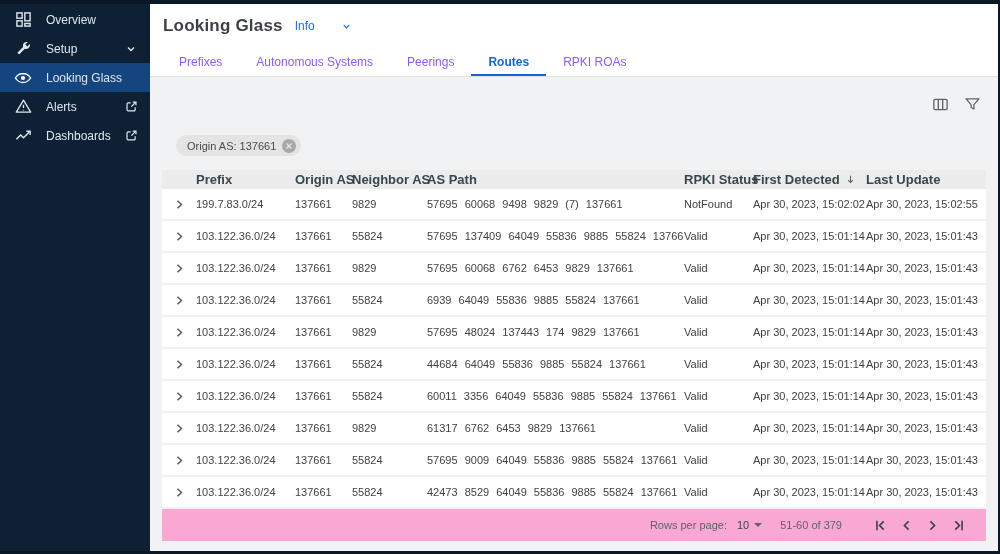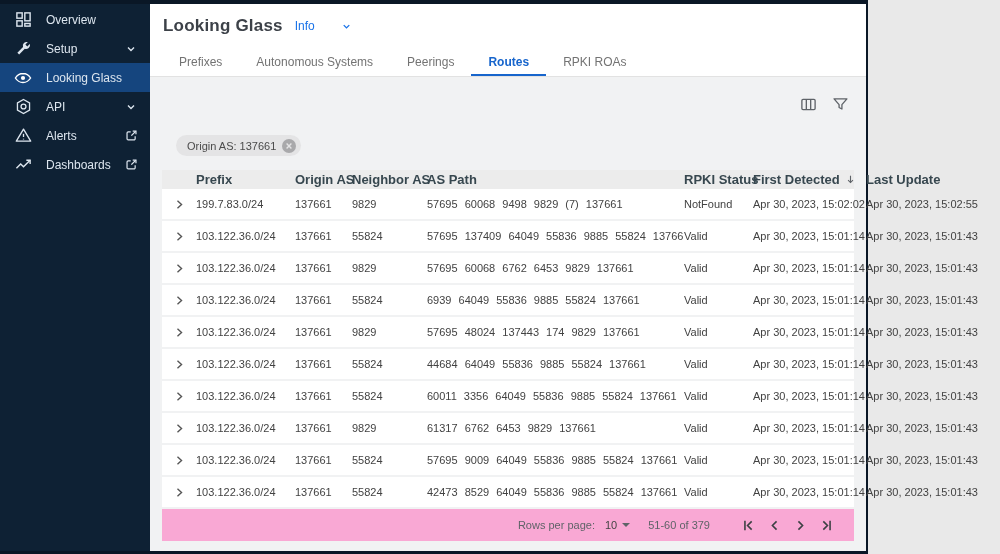--- a/index.html
+++ b/index.html
@@ -1,20 +1,20 @@
 <!DOCTYPE html>
 <html><head>
 <meta charset="utf-8">
 <style>
   * { margin: 0; padding: 0; box-sizing: border-box; }
   html,body { width: 1000px; height: 554px; }
   body { font-family: "Liberation Sans", sans-serif; background: #e9e9e9; }
 
   .window {
-    position: relative; width: 868px; height: 554px;
+    position: relative; width: 1000px; height: 554px;
     background: #0a1726;
     padding: 4px 2px 3px 0;
     display: flex;
   }
 
   
   .sidebar { width: 150px; background: #0e2134; flex: 0 0 150px; padding-top: 1px; }
   .side-item {
     height: 29px; display: flex; align-items: center;
     padding: 0 12px 0 14px; cursor: pointer;
@@ -29,21 +29,21 @@
   .main { flex: 1; display: flex; flex-direction: column; background: #f1f2f3; min-width: 0; }
   .page-header {
     background: #fff; height: 44px; display: flex; align-items: center; padding-left: 13px;
   }
   .page-title { font-size: 17px; font-weight: 700; color: #3c4148; letter-spacing: .2px; }
   .info-link { margin-left: 12px; font-size: 12px; color: #1a73e8; display: inline-flex; align-items: center; cursor: pointer; gap: 24px; }
   .info-link svg { margin-left: 2px; }
 
   .tabs { background: #fff; height: 29px; display: flex; align-items: stretch; padding-left: 12px; border-bottom: 1px solid #e2e2e2; }
   .tab {
-    font-size: 12px; color: #737373; padding: 0 17px; display: flex; align-items: center;
+    font-size: 12px; color: #8b5cf6; padding: 0 17px; display: flex; align-items: center;
     cursor: pointer; position: relative; white-space: nowrap;
   }
   .tab.active { color: #1765cc; font-weight: 700; }
   .tab.active::after { content: ""; position: absolute; left: 0; right: 0; bottom: 0; height: 2px; background: #1765cc; }
 
   .content { flex: 1; display: flex; flex-direction: column; }
 
   .toolbar { display: flex; justify-content: flex-end; gap: 15px; padding: 19px 17px 0; height: 37px; }
   .toolbar .t-icon { width: 17px; height: 17px; cursor: pointer; color: #5f6368; }
 
@@ -116,34 +116,20 @@
     <div class="side-item active">
       <span class="s-icon">
         <svg width="18" height="18" viewBox="0 0 18 18" fill="none" stroke="#ffffff" stroke-width="1.4">
           <path d="M9 4.5C5.2 4.5 2.4 7.4 1.4 9c1 1.6 3.8 4.5 7.6 4.5s6.6-2.9 7.6-4.5c-1-1.6-3.8-4.5-7.6-4.5z"></path>
           <circle cx="9" cy="9" r="2.1" fill="#ffffff" stroke="none"></circle>
         </svg>
       </span>
       <span class="s-label">Looking Glass</span>
     </div>
 
-    <div class="side-item">
-      <span class="s-icon">
-        <svg width="17" height="17" viewBox="0 0 18 18" fill="none" stroke="#dde6ef" stroke-width="1.4">
-          <path d="M9 1.6l6.4 3.7v7.4L9 16.4l-6.4-3.7V5.3z"></path>
-            <circle cx="9" cy="9" r="2.6"></circle>
-        </svg>
-      </span>
-      <span class="s-label">API</span>
-      <span class="s-right">
-        <svg width="12" height="12" viewBox="0 0 16 16" fill="none" stroke="#dde6ef" stroke-width="1.8">
-            <polyline points="4,6 8,10 12,6"></polyline>
-          </svg>
-      </span>
-    </div>
 
     <div class="side-item">
       <span class="s-icon">
         <svg width="17" height="17" viewBox="0 0 18 18" fill="none" stroke="#dde6ef" stroke-width="1.4">
           <path d="M9 2.2L16.6 15H1.4z" stroke-linejoin="round"></path>
           <line x1="9" y1="7.2" x2="9" y2="10.6"></line>
             <line x1="9" y1="12.4" x2="9" y2="13.2"></line>
         </svg>
       </span>
       <span class="s-label">Alerts</span>

